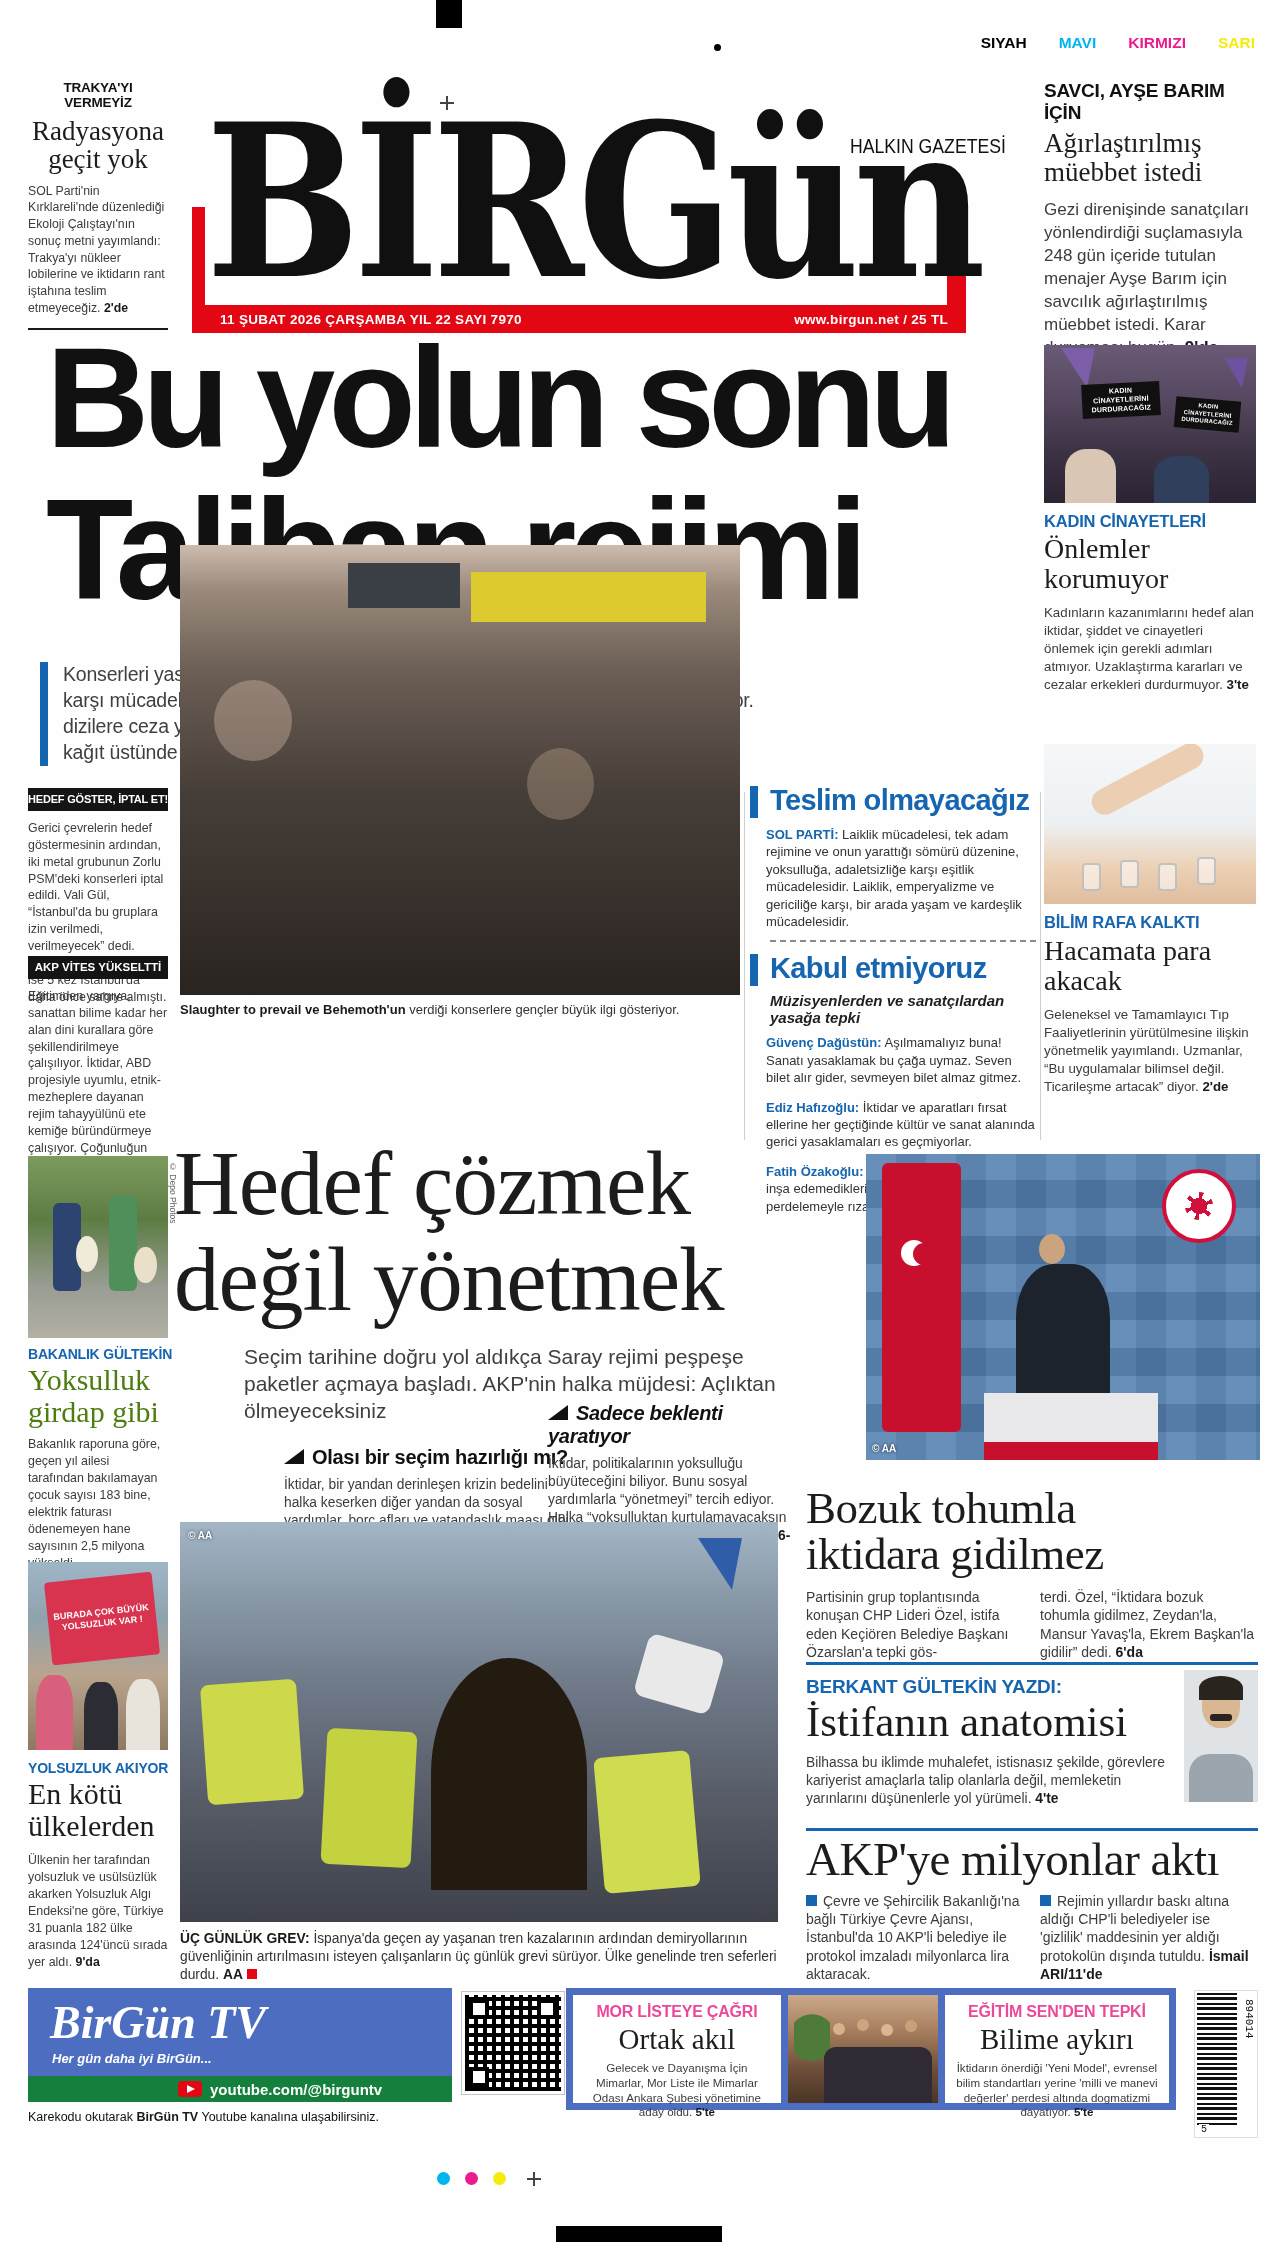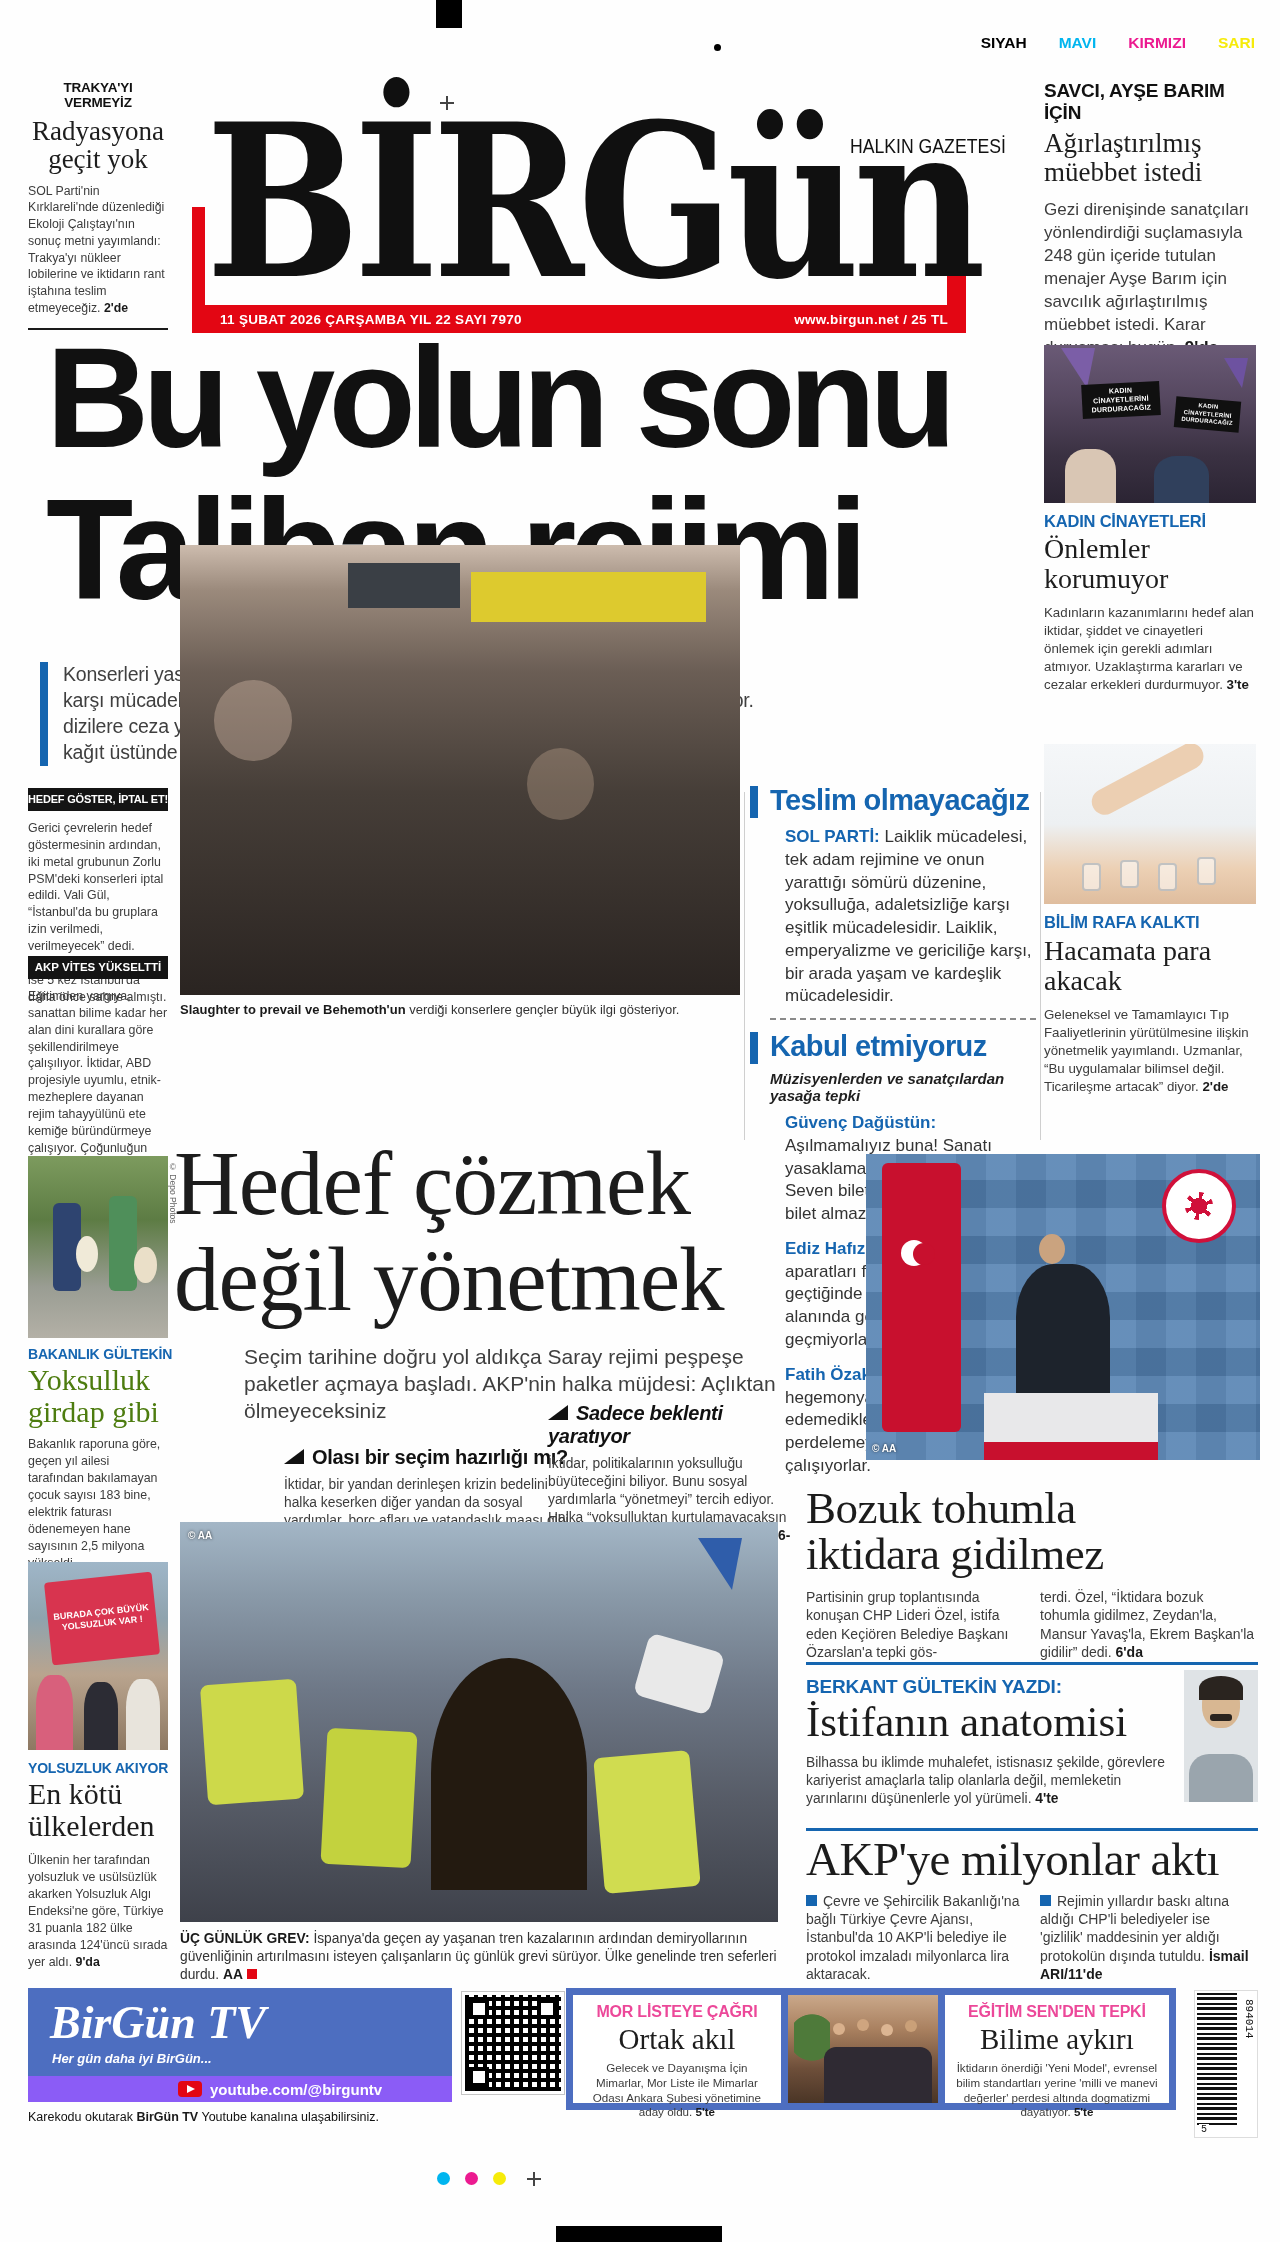--- a/index.html
+++ b/index.html
@@ -15,21 +15,21 @@
   .vrule{position:absolute;width:1px;background:#cfcfcf;}
   .label-bar{background:#141414;color:#fff;font-weight:700;text-align:center;}
   .blue-rule{position:absolute;height:3px;background:#1565b0;}
   .tri{display:inline-block;width:0;height:0;border-left:20px solid transparent;border-bottom:15px solid #111;margin-right:8px;}
   .sq-blue{display:inline-block;width:11px;height:11px;background:#1565b0;margin-right:6px;}
   .sq-red{display:inline-block;width:10px;height:10px;background:#e30613;margin-left:4px;}
   .deck{border-left:8px solid #1565b0;padding-left:15px;font-size:19.5px;line-height:1.33;color:#3f3f3f;letter-spacing:-0.2px;}
   .st-head{display:flex;align-items:flex-start;}
   .st-bar{width:8px;height:32px;background:#1565b0;margin-right:12px;flex:none;}
   .st-title{font-size:29px;font-weight:800;color:#1565b0;letter-spacing:-0.6px;line-height:1;}
-  .st-p{font-size:17px;line-height:1.34;color:#333;margin:8px 0 0 35px;}
+  .st-p{font-size:13px;line-height:1.34;color:#333;margin:8px 0 0 16px;}
   .q-name{font-weight:800;color:#1565b0;}
   .plus{position:absolute;width:14px;height:14px;}
   .plus:before{content:"";position:absolute;left:0;top:6px;width:14px;height:2px;background:#444;}
   .plus:after{content:"";position:absolute;left:6px;top:0;width:2px;height:14px;background:#444;}
   .dot{position:absolute;width:13px;height:13px;border-radius:50%;}
   .placard{position:absolute;background:#101010;color:#fff;font-weight:700;font-size:7px;line-height:1.25;
            text-align:center;padding:4px 3px;letter-spacing:0.2px;}
   .credit-chip{position:absolute;color:#fff;font-size:10px;font-weight:700;text-shadow:0 0 3px rgba(0,0,0,.8);}
   .band-box{background:#fff;text-align:center;padding:8px 10px 6px;}
   .band-kicker{font-weight:800;color:#ec4899;font-size:16px;letter-spacing:-0.2px;}
@@ -260,21 +260,21 @@
   <div class="abs body-txt" style="left:806px;top:1892px;width:216px;font-size:14px;line-height:1.3;">
     <span class="sq-blue"></span><span>Çevre ve Şehircilik Bakanlığı'na bağlı Türkiye Çevre Ajansı, İstanbul'da 10 AKP'li belediye ile protokol imzaladı milyonlarca lira aktaracak.</span>
   </div>
   <div class="abs body-txt" style="left:1040px;top:1892px;width:216px;font-size:14px;line-height:1.3;">
     <span class="sq-blue"></span><span>Rejimin yıllardır baskı altına aldığı CHP'li belediyeler ise 'gizlilik' maddesinin yer aldığı protokolün dışında tutuldu. </span><span class="bold">İsmail ARI/11'de</span>
   </div>
 
   <div class="abs" style="left:28px;top:1988px;width:424px;height:114px;background:#4d6ec0;">
     <div style="font-family:'Liberation Serif','DejaVu Serif',serif;font-style:italic;font-weight:700;color:#fff;font-size:46px;padding:8px 0 0 22px;">BirGün TV</div>
     <div style="color:#fff;font-style:italic;font-size:13px;font-weight:700;padding:2px 0 0 24px;">Her gün daha iyi BirGün...</div>
-    <div style="position:absolute;left:0;bottom:0;width:100%;height:26px;background:#8b5cf6;display:flex;align-items:center;padding-left:150px;box-sizing:border-box;">
+    <div style="position:absolute;left:0;bottom:0;width:100%;height:26px;background:#15803d;display:flex;align-items:center;padding-left:150px;box-sizing:border-box;">
       <span style="display:inline-block;width:24px;height:16px;background:#e30613;border-radius:4px;position:relative;margin-right:8px;">
         <span style="position:absolute;left:9px;top:4px;width:0;height:0;border-left:8px solid #fff;border-top:4px solid transparent;border-bottom:4px solid transparent;"></span>
       </span>
       <span style="color:#fff;font-weight:700;font-size:15px;">youtube.com/@birguntv</span>
     </div>
   </div>
   <div class="abs" style="left:28px;top:2110px;width:430px;font-size:12.5px;color:#111;">
     <span>Karekodu okutarak </span><span class="bold">BirGün TV</span><span> Youtube kanalına ulaşabilirsiniz.</span>
   </div>
 

